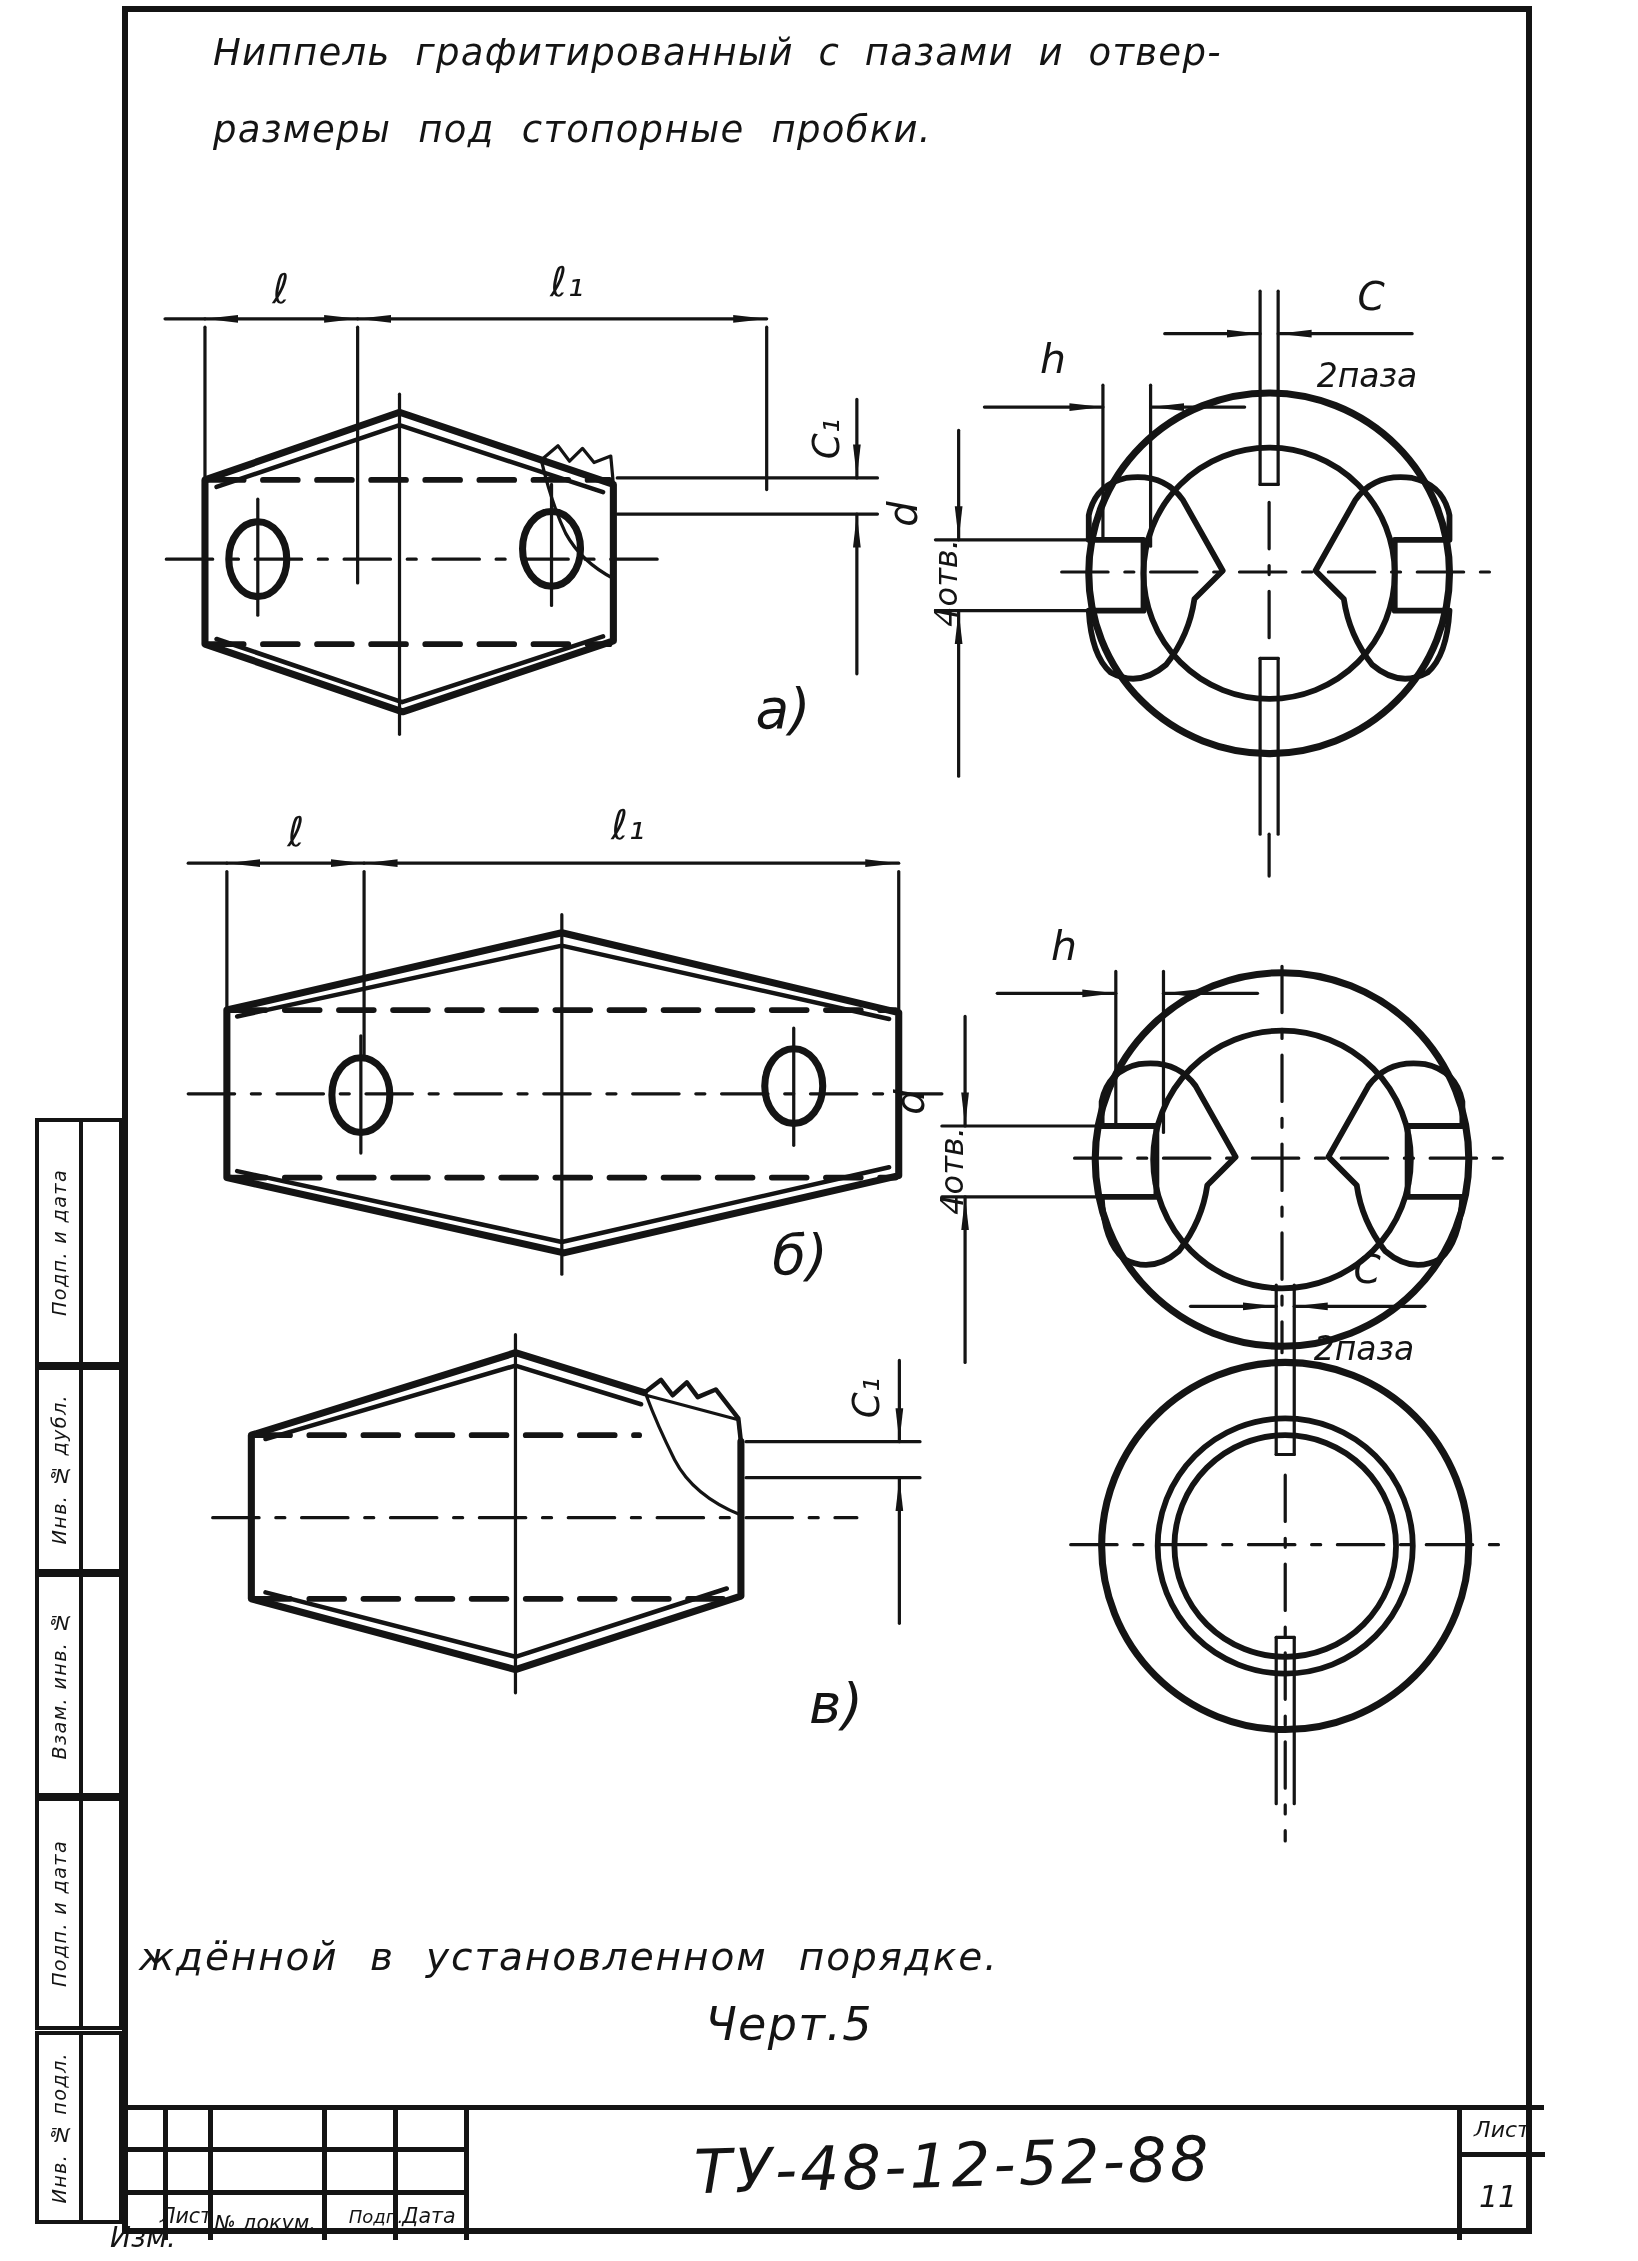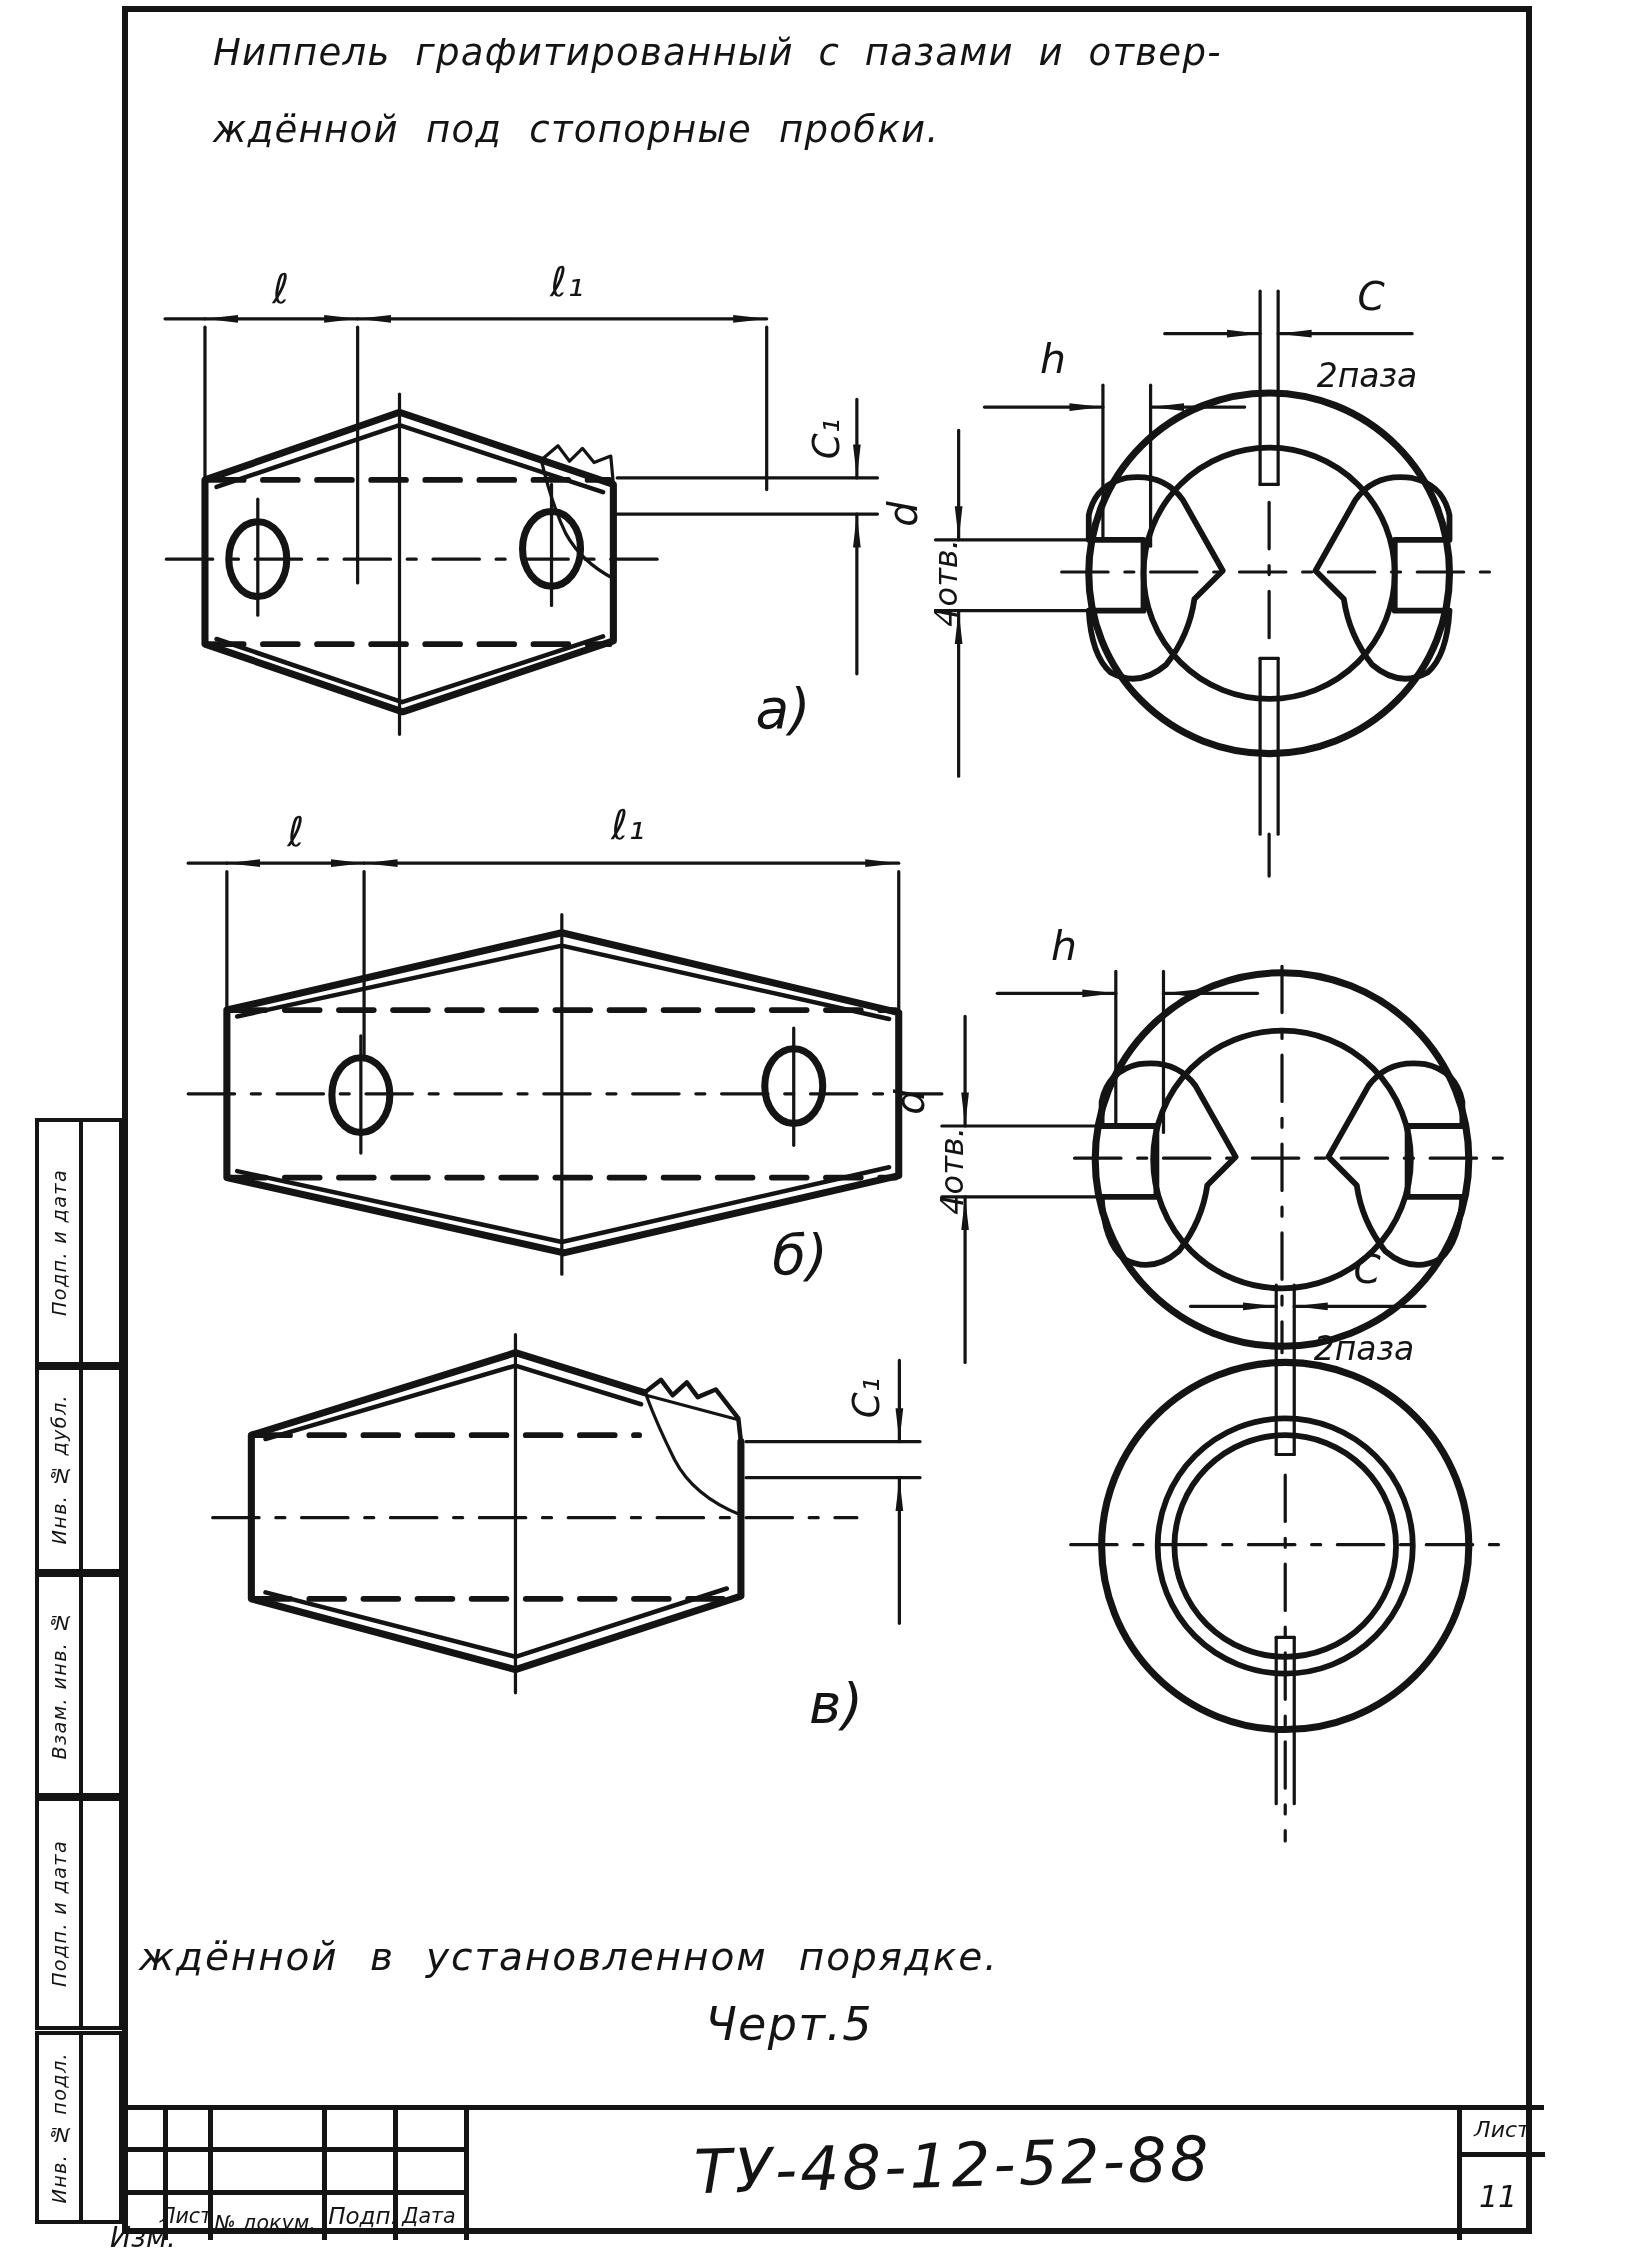--- a/index.html
+++ b/index.html
@@ -153,21 +153,21 @@
       <line class="ln w5" x1="2009" y1="2542" x2="2009" y2="2800"></line>
       <line class="ln w5" x1="1981" y1="2542" x2="2009" y2="2542"></line>
       <line class="ln w5" x1="1848" y1="2028" x2="1981" y2="2028" marker-end="url(#ar)"></line>
       <line class="ln w5" x1="2212" y1="2028" x2="2009" y2="2028" marker-end="url(#ar)"></line>
       <line class="ln w5 dd" x1="1662" y1="2398" x2="2330" y2="2398"></line>
       <line class="ln w5 dd" x1="1995" y1="2290" x2="1995" y2="2858"></line>
     </g>
   </svg>
 
   <div class="txt" style="left:213px;top:31px;font-size:37px;letter-spacing:1.3px;word-spacing:11.6px;">Ниппель графитированный с пазами и отвер-</div>
-  <div class="txt" style="left:213px;top:108px;font-size:37px;letter-spacing:1.3px;word-spacing:14px;">ждённой под стопорные пробки.</div>
+  <div class="txt" style="left:213px;top:108px;font-size:37px;letter-spacing:1.3px;word-spacing:14px;">размеры под стопорные пробки.</div>
 
   <div class="lbl" style="left:281px;top:289px;font-size:41px;">ℓ</div>
   <div class="lbl" style="left:567px;top:282px;font-size:41px;">ℓ₁</div>
   <div class="lbl rot" style="left:826px;top:439px;font-size:37px;">C₁</div>
   <div class="lbl" style="left:1053px;top:359px;font-size:41px;">h</div>
   <div class="lbl" style="left:1371px;top:296px;font-size:39px;">C</div>
   <div class="lbl" style="left:1367px;top:375px;font-size:33px;">2паза</div>
   <div class="lbl rot" style="left:903px;top:514px;font-size:40px;">d</div>
   <div class="lbl rot" style="left:946px;top:583px;font-size:32px;">4отв.</div>
   <div class="lbl" style="left:783px;top:709px;font-size:55px;">а)</div>
@@ -194,21 +194,21 @@
   <div class="vline" style="left:393px;top:2105px;width:4.5px;height:135px;"></div>
   <div class="vline" style="left:464px;top:2105px;width:5.2px;height:135px;"></div>
   <div class="hline" style="left:122px;top:2147px;width:346px;height:4.5px;"></div>
   <div class="hline" style="left:122px;top:2190px;width:346px;height:4.5px;"></div>
   <div class="vline" style="left:1457px;top:2105px;width:5.2px;height:135px;"></div>
   <div class="hline" style="left:1457px;top:2152px;width:88px;height:4.5px;"></div>
 
   <div class="tbl-label" style="left:143px;top:2216px;font-size:28px;margin-top:21px;">Изм.</div>
   <div class="tbl-label" style="left:186px;top:2216px;font-size:20.6px;">Лист</div>
   <div class="tbl-label" style="left:265px;top:2216px;font-size:20.6px;margin-top:7px;">№ докум.</div>
-  <div class="tbl-label" style="left:363px;top:2216px;font-size:23px;">Подп.</div>
+  <div class="tbl-label" style="left:376px;top:2216px;font-size:18px;">Подп.</div>
   <div class="tbl-label" style="left:429px;top:2216px;font-size:20.6px;">Дата</div>
 
   <div class="tbl-label" style="left:953px;top:2165px;font-size:61px;letter-spacing:3.2px;transform:translate(-50%,-50%) rotate(-1.5deg);">ТУ-48-12-52-88</div>
 
   <div class="tbl-label" style="left:1502px;top:2129px;font-size:22px;">Лист</div>
   <div class="tbl-label" style="left:1498px;top:2196px;font-size:30px;">11</div>
 
   <div class="stamp" style="top:1118px;height:248px;">
     <div class="stamp-cell1">
         <span class="vtext">Подп. и дата</span>

